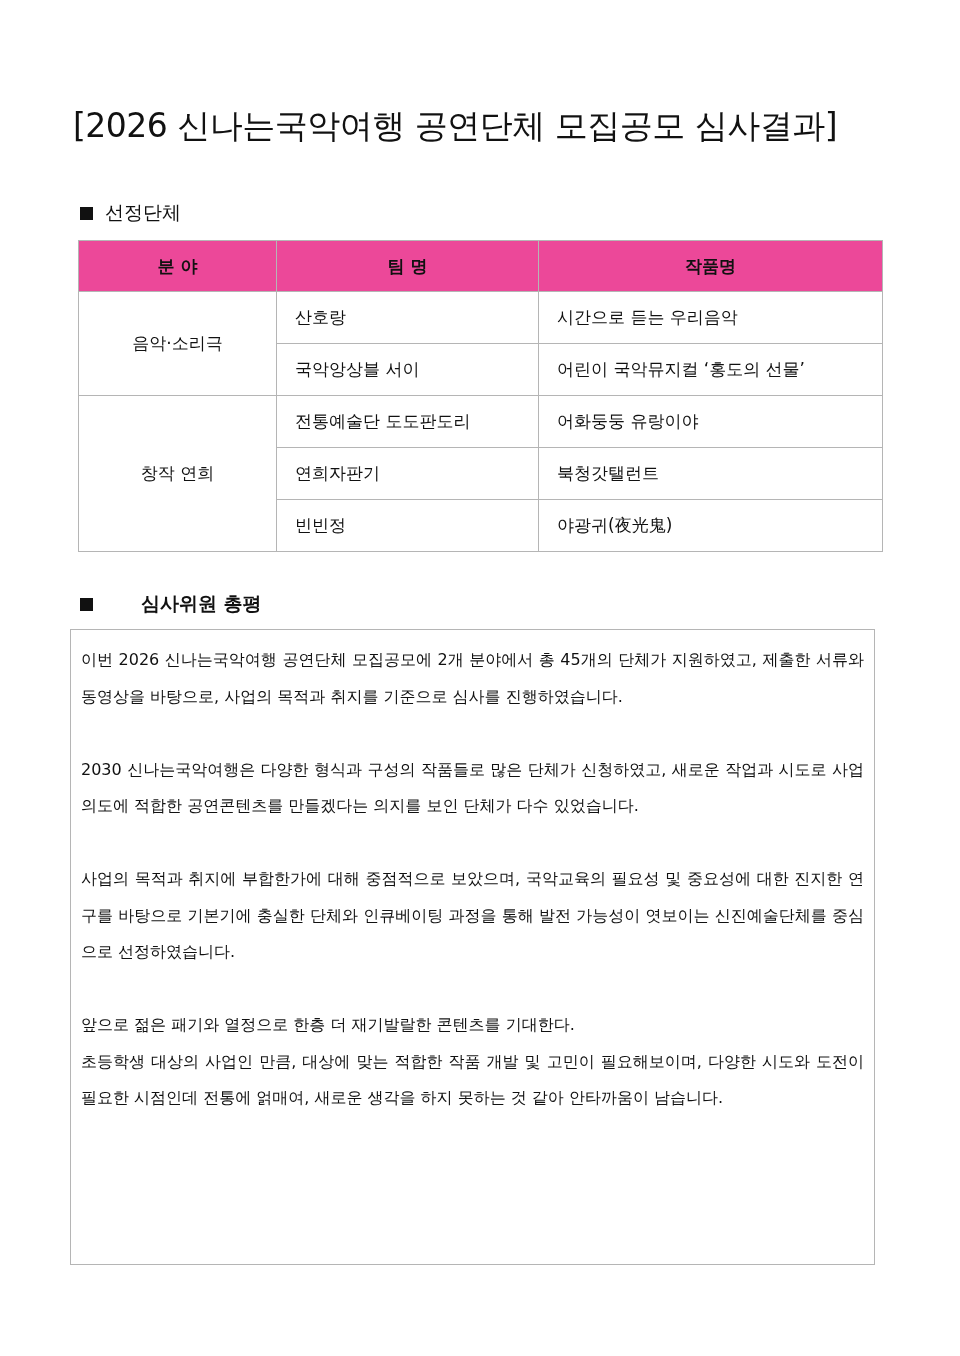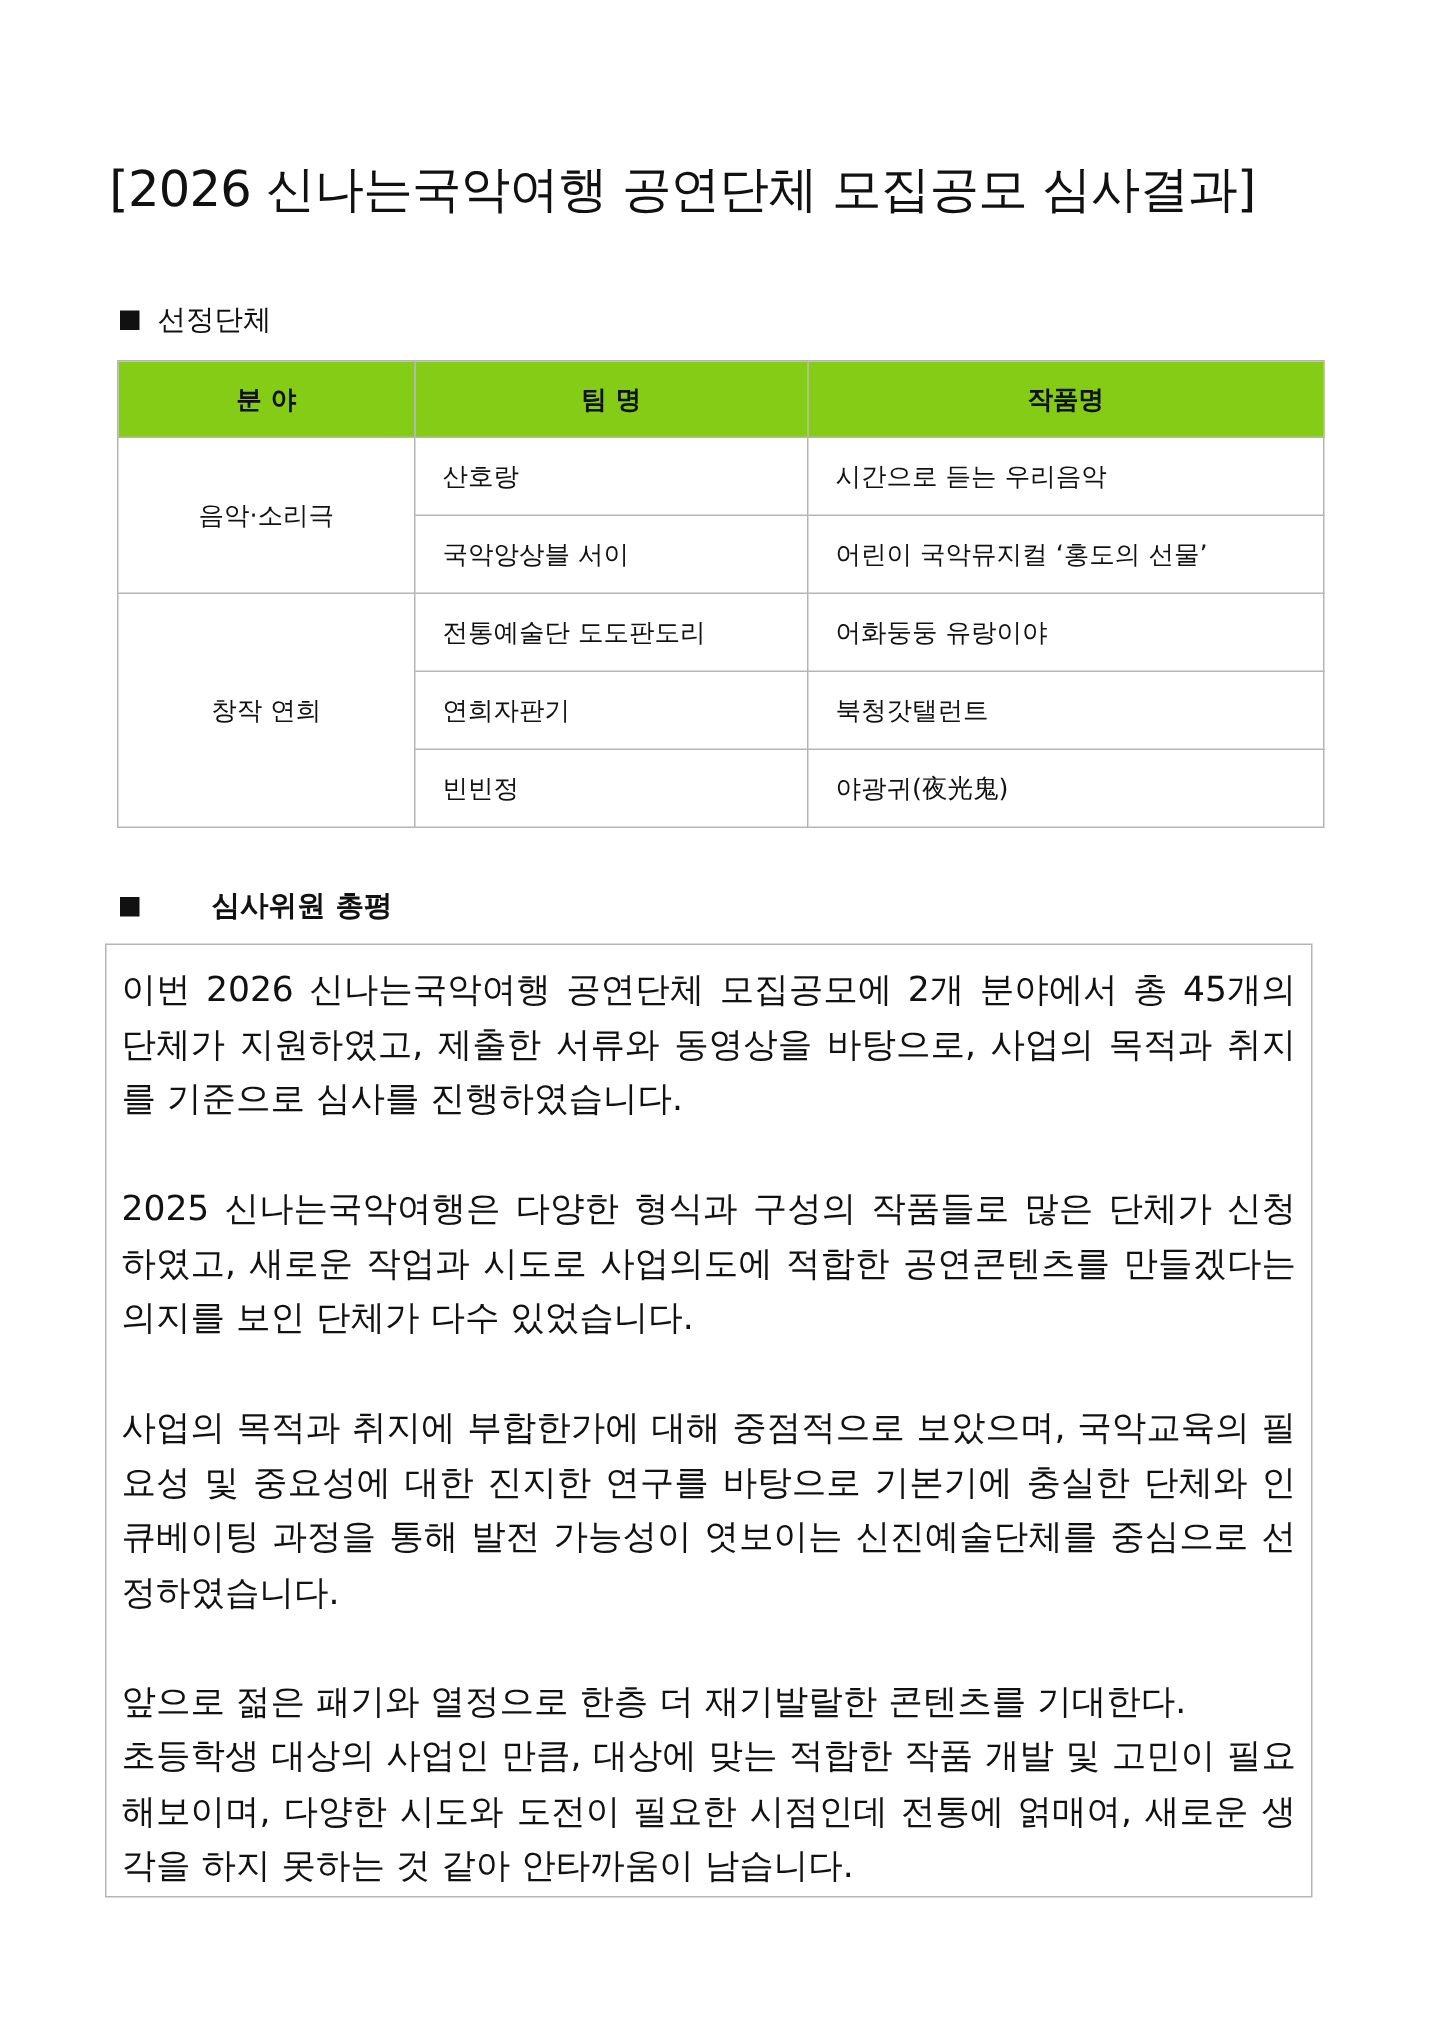--- a/index.html
+++ b/index.html
@@ -3,24 +3,24 @@
 <meta charset="utf-8">
 <style>
   html, body { margin:0; padding:0; background:#fff; }
   body { width:960px; height:1356px; position:relative; font-family:"DejaVu Sans", "Liberation Sans", sans-serif; color:#111; }
   .title { position:absolute; top:82px; left:0; width:910px; text-align:center; font-size:33px; letter-spacing:-0.5px; font-weight:normal; }
   .section-head { position:absolute; left:80px; font-size:19px; display:flex; align-items:center; gap:12px; }
   .section-head .sq { display:inline-block; width:13px; height:13px; background:#111; }
   .section-head.bold { font-weight:bold;gap:48px; }
   table.sel { position:absolute; top:240px; left:78px; width:805px; border-collapse:collapse; font-size:17px; }
   table.sel th, table.sel td { border:1px solid #b5b5b5; }
-  table.sel th { background:#84cc16; height:48px; font-weight:bold; text-align:center; font-size:17px; }
+  table.sel th { background:#ec4899; height:48px; font-weight:bold; text-align:center; font-size:17px; }
   table.sel td { height:51px; padding:0 0 0 18px; text-align:left; }
   table.sel td.cat { text-align:center; padding:0; }
-  .review { position:absolute; top:629px; left:70px; width:805px; height:636px; border:1px solid #b5b5b5; box-sizing:border-box; padding:12px 10px 0 10px; font-size:23px; line-height:36.5px; }
+  .review { position:absolute; top:629px; left:70px; width:805px; height:636px; border:1px solid #b5b5b5; box-sizing:border-box; padding:12px 10px 0 10px; font-size:16px; line-height:36.5px; }
   .review p { margin:0 0 36.5px 0; text-align:justify; text-align-last:left; }
   .review p.tight { margin-bottom:0; }
 </style>
 </head>
 <body>
 
 <h1 class="title">[2026 신나는국악여행 공연단체 모집공모 심사결과]</h1>
 
 <div class="section-head" style="top:200px;">
   <span class="sq"></span>
@@ -66,17 +66,17 @@
   </tbody>
 </table>
 
 <div class="section-head bold" style="top:591px;">
   <span class="sq"></span>
   <span>심사위원 총평</span>
 </div>
 
 <div class="review">
   <p>이번 2026 신나는국악여행 공연단체 모집공모에 2개 분야에서 총 45개의 단체가 지원하였고, 제출한 서류와 동영상을 바탕으로, 사업의 목적과 취지를 기준으로 심사를 진행하였습니다.</p>
-  <p>2025 신나는국악여행은 다양한 형식과 구성의 작품들로 많은 단체가 신청하였고, 새로운 작업과 시도로 사업의도에 적합한 공연콘텐츠를 만들겠다는 의지를 보인 단체가 다수 있었습니다.</p>
+  <p>2030 신나는국악여행은 다양한 형식과 구성의 작품들로 많은 단체가 신청하였고, 새로운 작업과 시도로 사업의도에 적합한 공연콘텐츠를 만들겠다는 의지를 보인 단체가 다수 있었습니다.</p>
   <p>사업의 목적과 취지에 부합한가에 대해 중점적으로 보았으며, 국악교육의 필요성 및 중요성에 대한 진지한 연구를 바탕으로 기본기에 충실한 단체와 인큐베이팅 과정을 통해 발전 가능성이 엿보이는 신진예술단체를 중심으로 선정하였습니다.</p>
   <p class="tight">앞으로 젊은 패기와 열정으로 한층 더 재기발랄한 콘텐츠를 기대한다.</p>
   <p class="tight">초등학생 대상의 사업인 만큼, 대상에 맞는 적합한 작품 개발 및 고민이 필요해보이며, 다양한 시도와 도전이 필요한 시점인데 전통에 얽매여, 새로운 생각을 하지 못하는 것 같아 안타까움이 남습니다.</p>
 </div>
 
 </body></html>

